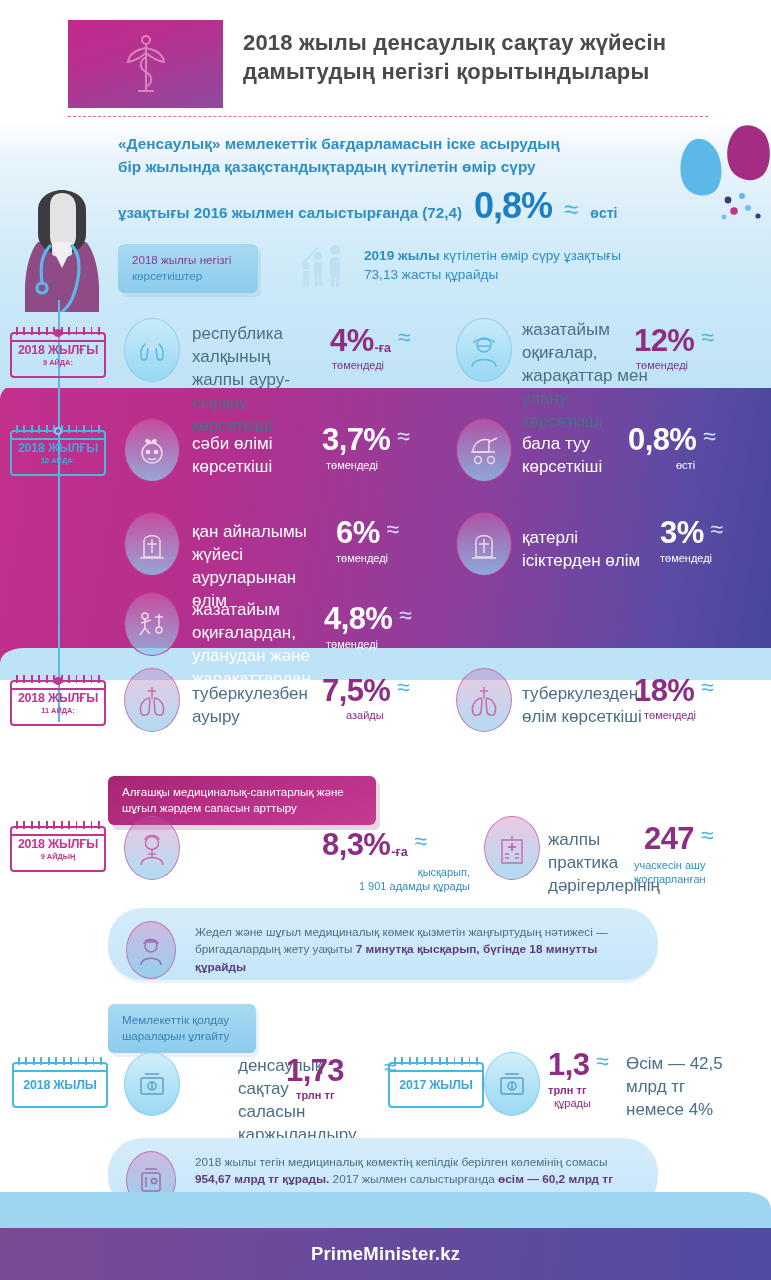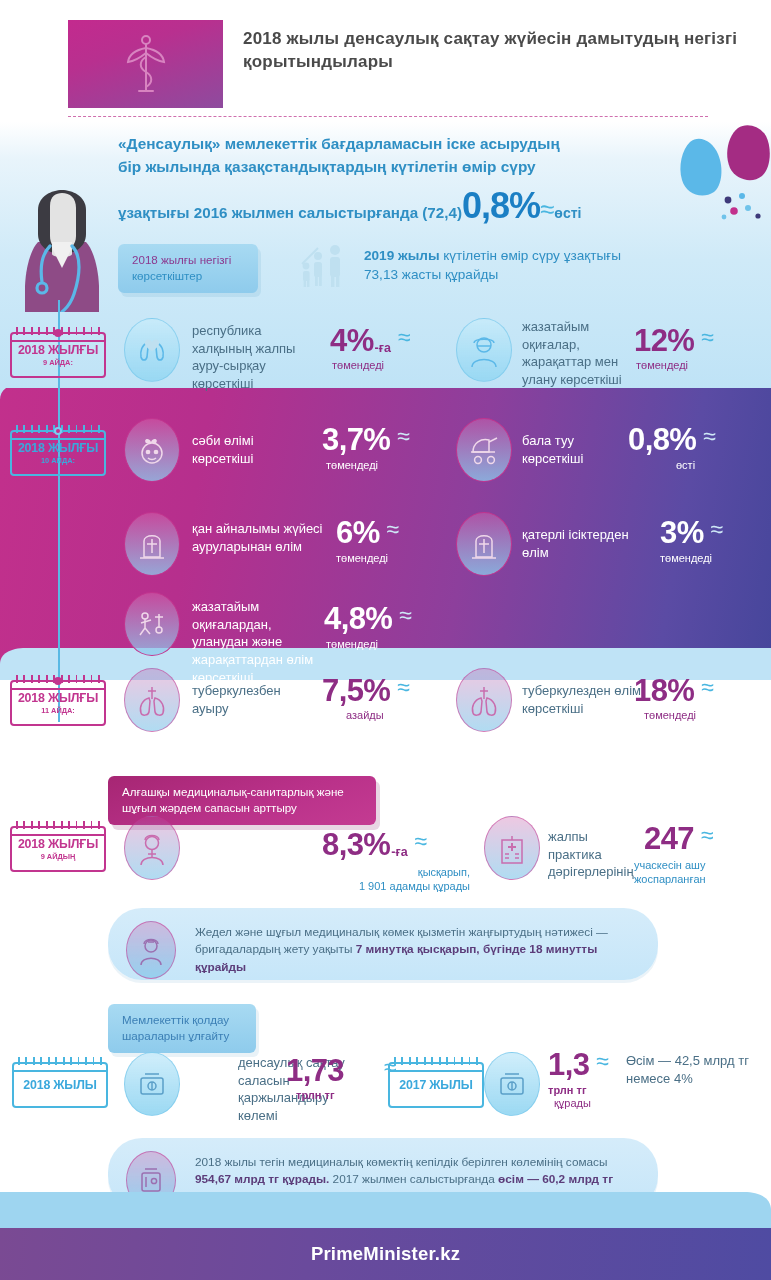--- a/index.html
+++ b/index.html
@@ -13,40 +13,40 @@
   
   .header { position: absolute; left: 0; top: 0; width: 771px; height: 122px; background: #ffffff; }
   .logo-box {
     position: absolute; left: 68px; top: 20px; width: 155px; height: 88px;
     background: linear-gradient(160deg, #c32a8e 0%, #b8308f 35%, #8e4b9e 100%);
   }
   .logo-glyph { position: absolute; left: 0; top: 0; width: 100%; height: 100%;
     display: flex; align-items: center; justify-content: center; }
   .header-title {
     position: absolute; left: 243px; top: 28px; width: 500px;
-    font-size: 17px; font-weight: bold; color: #4a4a4a; line-height: 1.33;
+    font-size: 22px; font-weight: bold; color: #4a4a4a; line-height: 1.33;
     letter-spacing: .2px;
   }
   .header-rule {
     position: absolute; left: 68px; top: 116px; width: 640px; height: 0;
     border-top: 1.4px dashed #cf6fae;
   }
 
   
   .sec-top {
     position: absolute; left: 0; top: 122px; width: 771px; height: 266px;
     background: linear-gradient(180deg, #ffffff 0%, #e8f4fb 14%, #cfeaf8 52%, #bfe3f6 100%);
   }
   .intro {
     position: absolute; left: 118px; top: 132px; width: 560px;
     font-size: 15.4px; font-weight: bold; color: #2f8fc4; line-height: 1.5;
   }
   .bigline {
     position: absolute; left: 118px; top: 190px; width: 640px;
-    display: flex; align-items: baseline; gap: 0;
+    display: flex; align-items: baseline; gap: 12px;
     font-size: 15.2px; font-weight: bold; color: #2f8fc4;
   }
   .bigline .big-pct { font-size: 36px; font-weight: bold; color: #1b7fc4; line-height: .9; letter-spacing: -1px; }
   .bigline .approx { font-size: 26px; color: #49b6e0; font-weight: normal; }
   .bigline .grew { font-size: 14px; color: #2f8fc4; }
 
   
   .doctor { position: absolute; left: 14px; top: 190px; width: 96px; height: 122px; }
 
   
@@ -97,21 +97,21 @@
   }
   .icon-circle.lightblue {
     border-color: rgba(120,200,235,.7);
     background: linear-gradient(180deg, rgba(200,235,250,.85) 0%, rgba(150,215,242,.95) 100%);
   }
   .icon-circle.pinkring {
     border-color: #c2358f;
     background: linear-gradient(180deg, rgba(214,108,178,.45) 0%, rgba(140,205,238,.75) 100%);
   }
 
-  .lbl { position: absolute; font-size: 13px; line-height: 1.36; }
+  .lbl { position: absolute; font-size: 17px; line-height: 1.36; }
   .lbl.on-blue { color: #4a6f86; }
   .lbl.on-pink { color: #ffffff; }
 
   .val { position: absolute; display: flex; align-items: flex-start; }
   .val .num { font-size: 31px; font-weight: bold; line-height: .94; letter-spacing: -.6px; }
   .val .num.purple { color: #8e2d84; }
   .val .num.white { color: #ffffff; }
   .val .suffix { font-size: 12.5px; font-weight: bold; align-self: flex-end; margin-left: 1px; }
   .val .wave { font-size: 23px; margin-left: 7px; line-height: 1; }
   .val .wave.blue { color: #49b6e0; }

